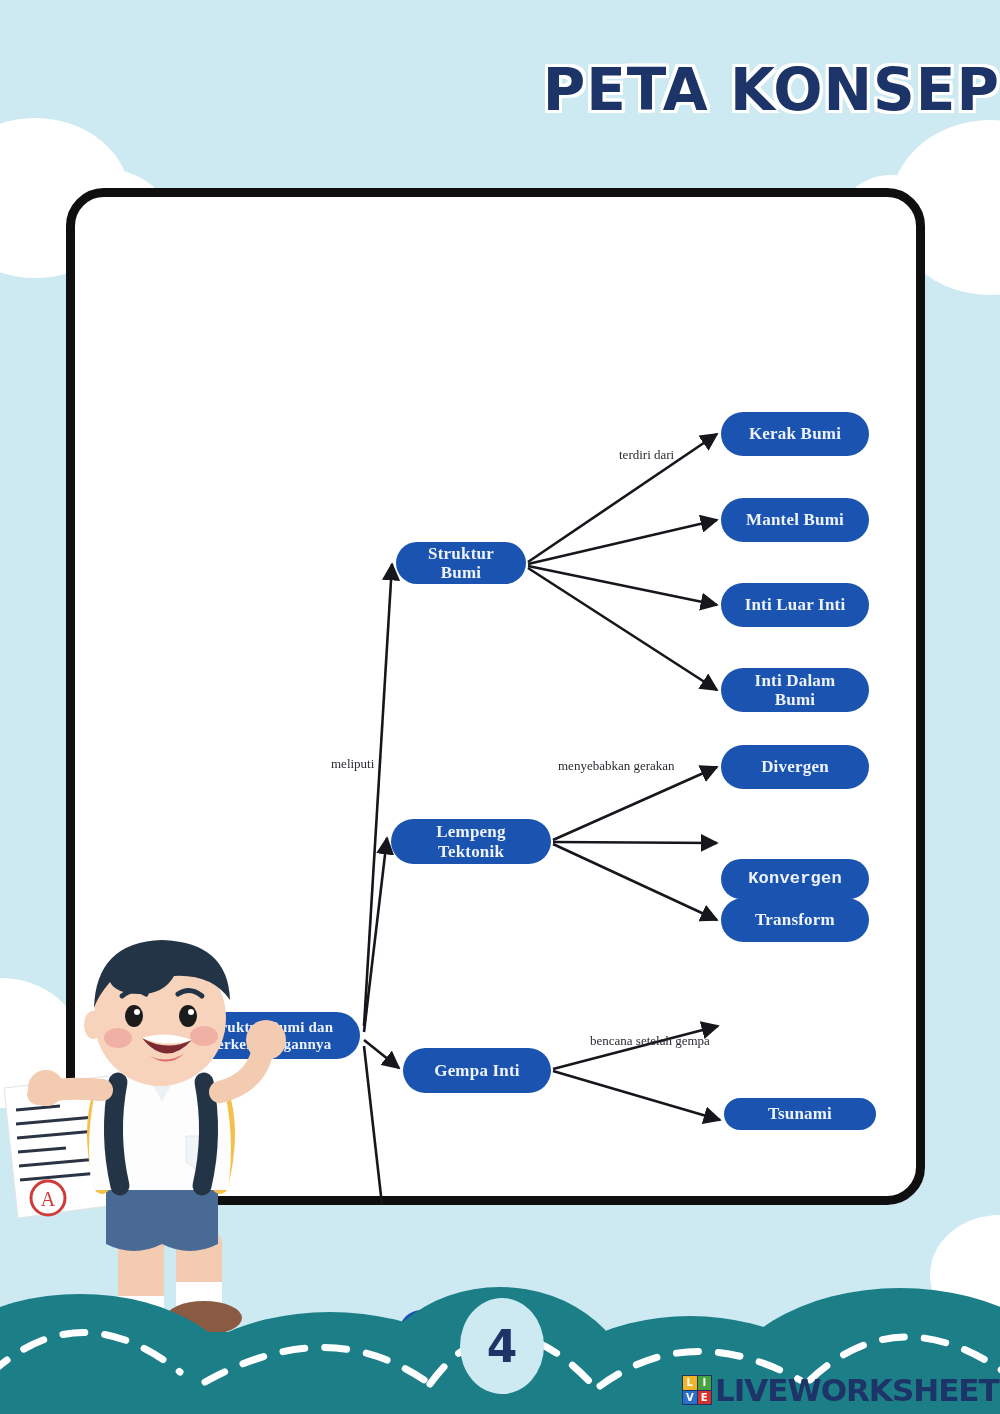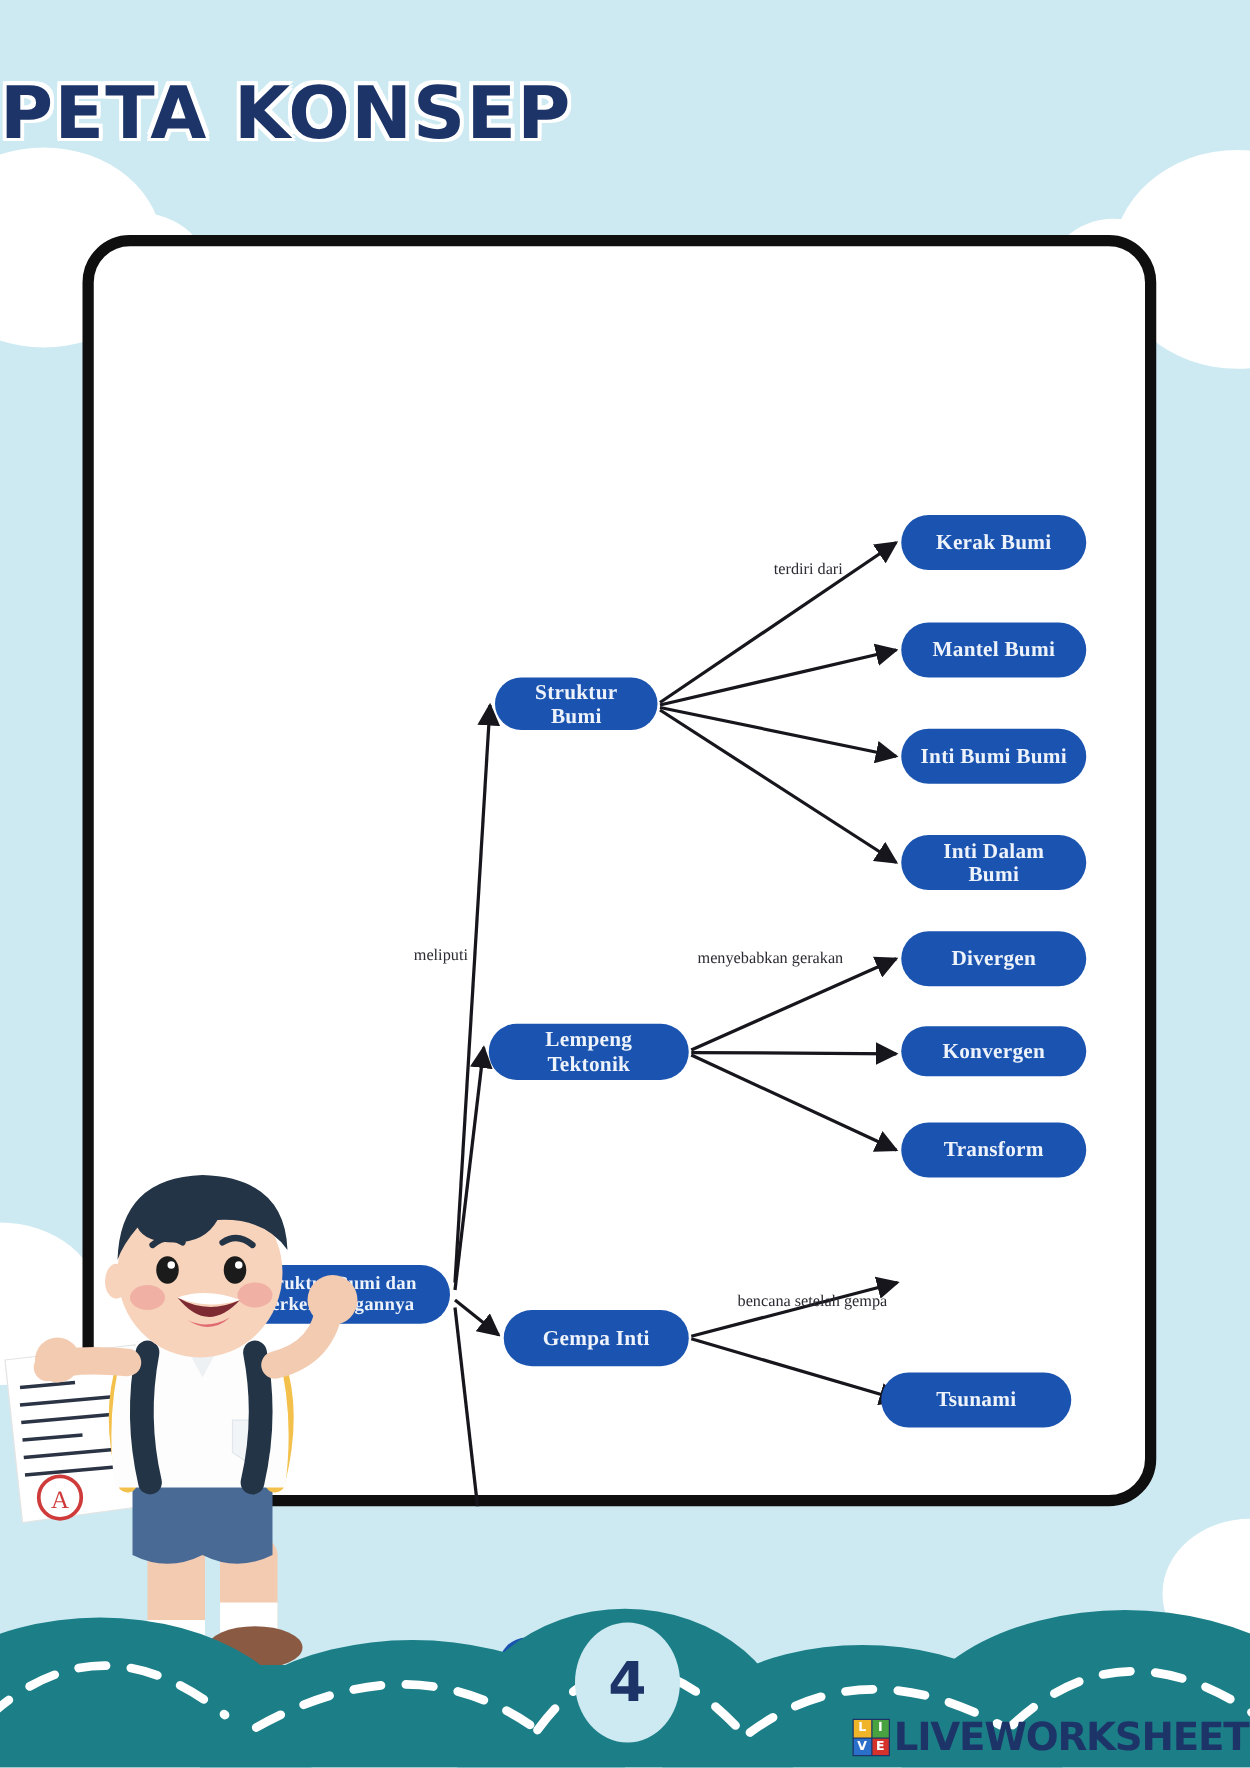--- a/index.html
+++ b/index.html
@@ -12,21 +12,21 @@
   }
   .stage{position:absolute;inset:0;width:1000px;height:1414px;overflow:hidden;}
 
   
   .sky{position:absolute;inset:0;background:#cdeaf2;}
   .cloud{position:absolute;background:#ffffff;border-radius:50%;}
 
   
   .title{
     position:absolute;top:56px;left:0;width:1000px;
-    text-align:left;
+    text-align:right;
     font-family:"DejaVu Sans", sans-serif;
     font-weight:bold;
     font-size:58px;
     letter-spacing:1px;
     color:#1d3468;
     text-shadow:
       -3px -3px 0 #ffffff, 3px -3px 0 #ffffff,
       -3px  3px 0 #ffffff, 3px  3px 0 #ffffff,
       -3px  0   0 #ffffff, 3px  0   0 #ffffff,
        0   -3px 0 #ffffff, 0    3px 0 #ffffff;
@@ -156,26 +156,26 @@
 
     <div class="node" style="left:114px;top:824px;width:180px;height:47px;font-size:15px;">Struktur Bumi dan
 perkembangannya</div>
     <div class="node" style="left:330px;top:354px;width:130px;height:42px;">Struktur Bumi</div>
     <div class="node" style="left:325px;top:631px;width:160px;height:45px;">Lempeng Tektonik</div>
     <div class="node" style="left:337px;top:860px;width:148px;height:45px;">Gempa Inti</div>
     <div class="node" style="left:333px;top:1122px;width:160px;height:45px;">Gunung Berapi</div>
 
     <div class="node" style="left:655px;top:224px;width:148px;height:44px;">Kerak Bumi</div>
     <div class="node" style="left:655px;top:310px;width:148px;height:44px;">Mantel Bumi</div>
-    <div class="node" style="left:655px;top:395px;width:148px;height:44px;">Inti Bumi Bumi</div>
+    <div class="node" style="left:655px;top:395px;width:148px;height:44px;">Inti Luar Inti</div>
     <div class="node" style="left:655px;top:480px;width:148px;height:44px;">Inti Dalam Bumi</div>
     <div class="node" style="left:655px;top:557px;width:148px;height:44px;">Divergen</div>
-    <div class="node" style="left:655px;top:633px;width:148px;height:40px;">Konvergen</div>
+    <div class="node" style="left:655px;top:671px;width:148px;height:40px;font-family:Liberation Mono, monospace;">Konvergen</div>
     <div class="node" style="left:655px;top:710px;width:148px;height:44px;">Transform</div>
-    <div class="node" style="left:639px;top:910px;width:152px;height:44px;">Tsunami</div>
+    <div class="node" style="left:658px;top:910px;width:152px;height:32px;">Tsunami</div>
 
     <div class="edge-label" style="left:553px;top:259px;">terdiri dari</div>
     <div class="edge-label" style="left:265px;top:568px;">meliputi</div>
     <div class="edge-label" style="left:492px;top:570px;">menyebabkan gerakan</div>
     <div class="edge-label" style="left:524px;top:817px;margin-top:28px;">bencana setelah gempa</div>
   </div>
 
   <svg class="boy" viewBox="0 0 340 420">
 
     <g>

